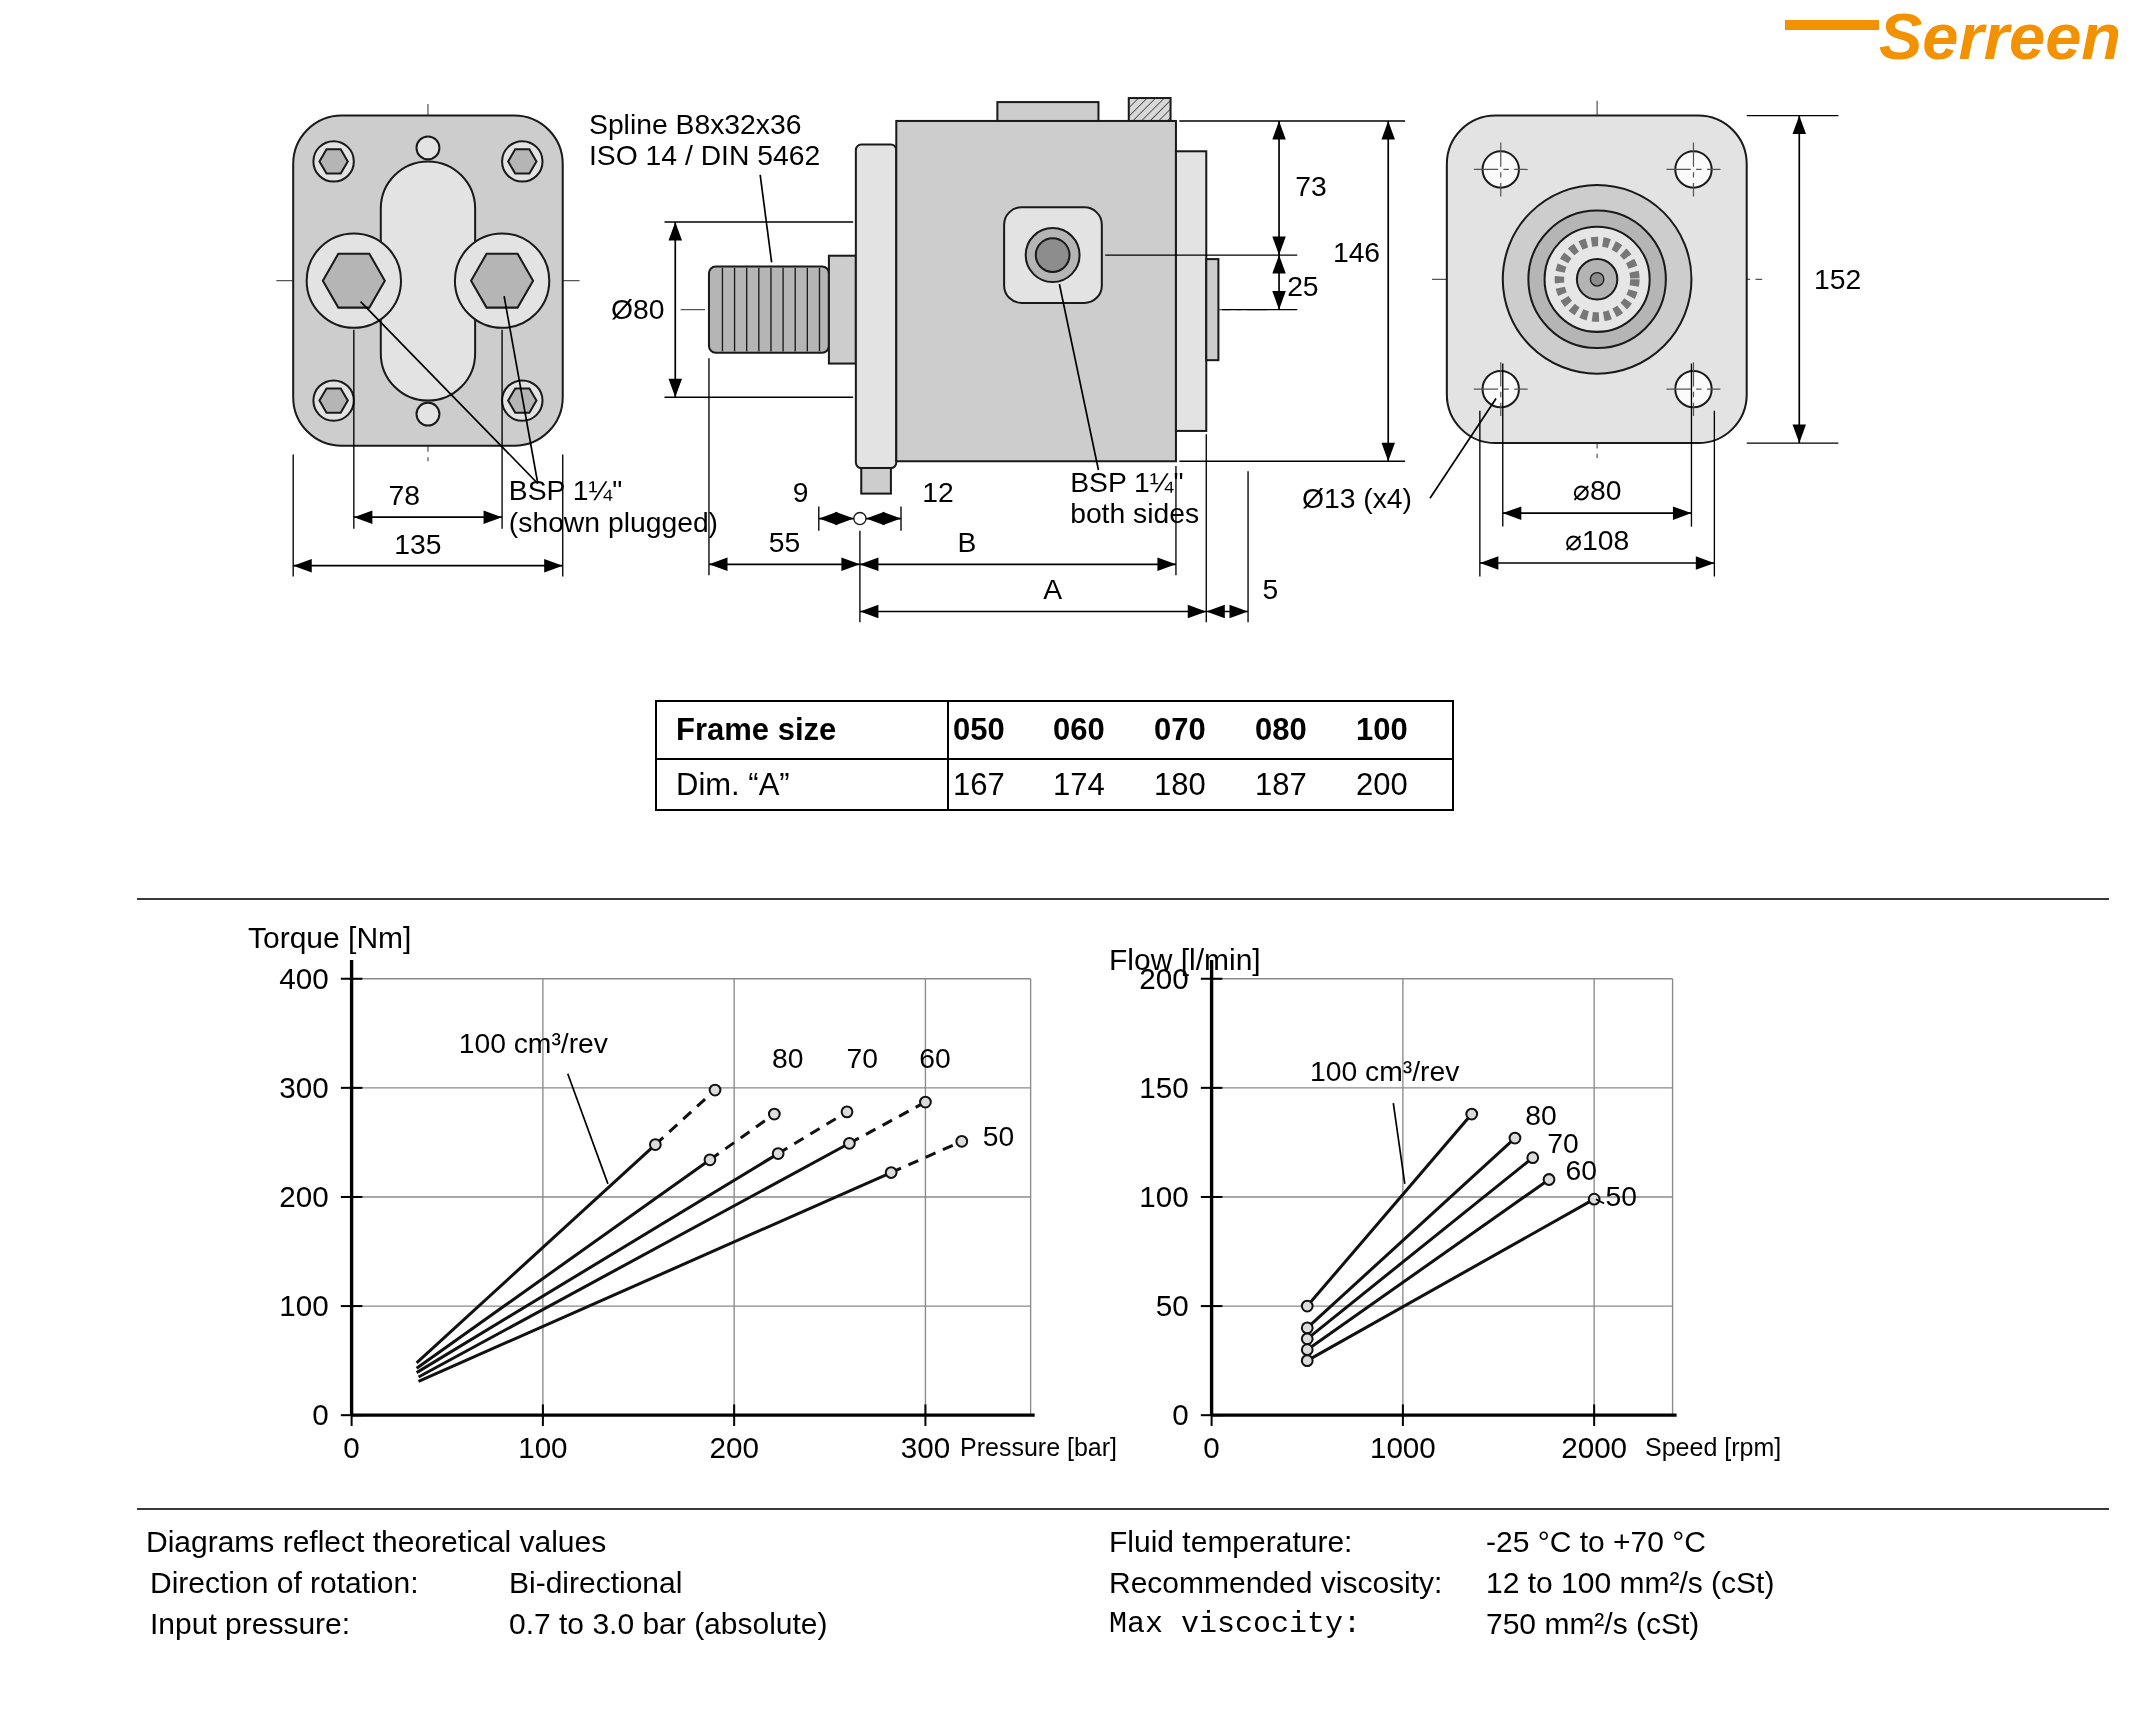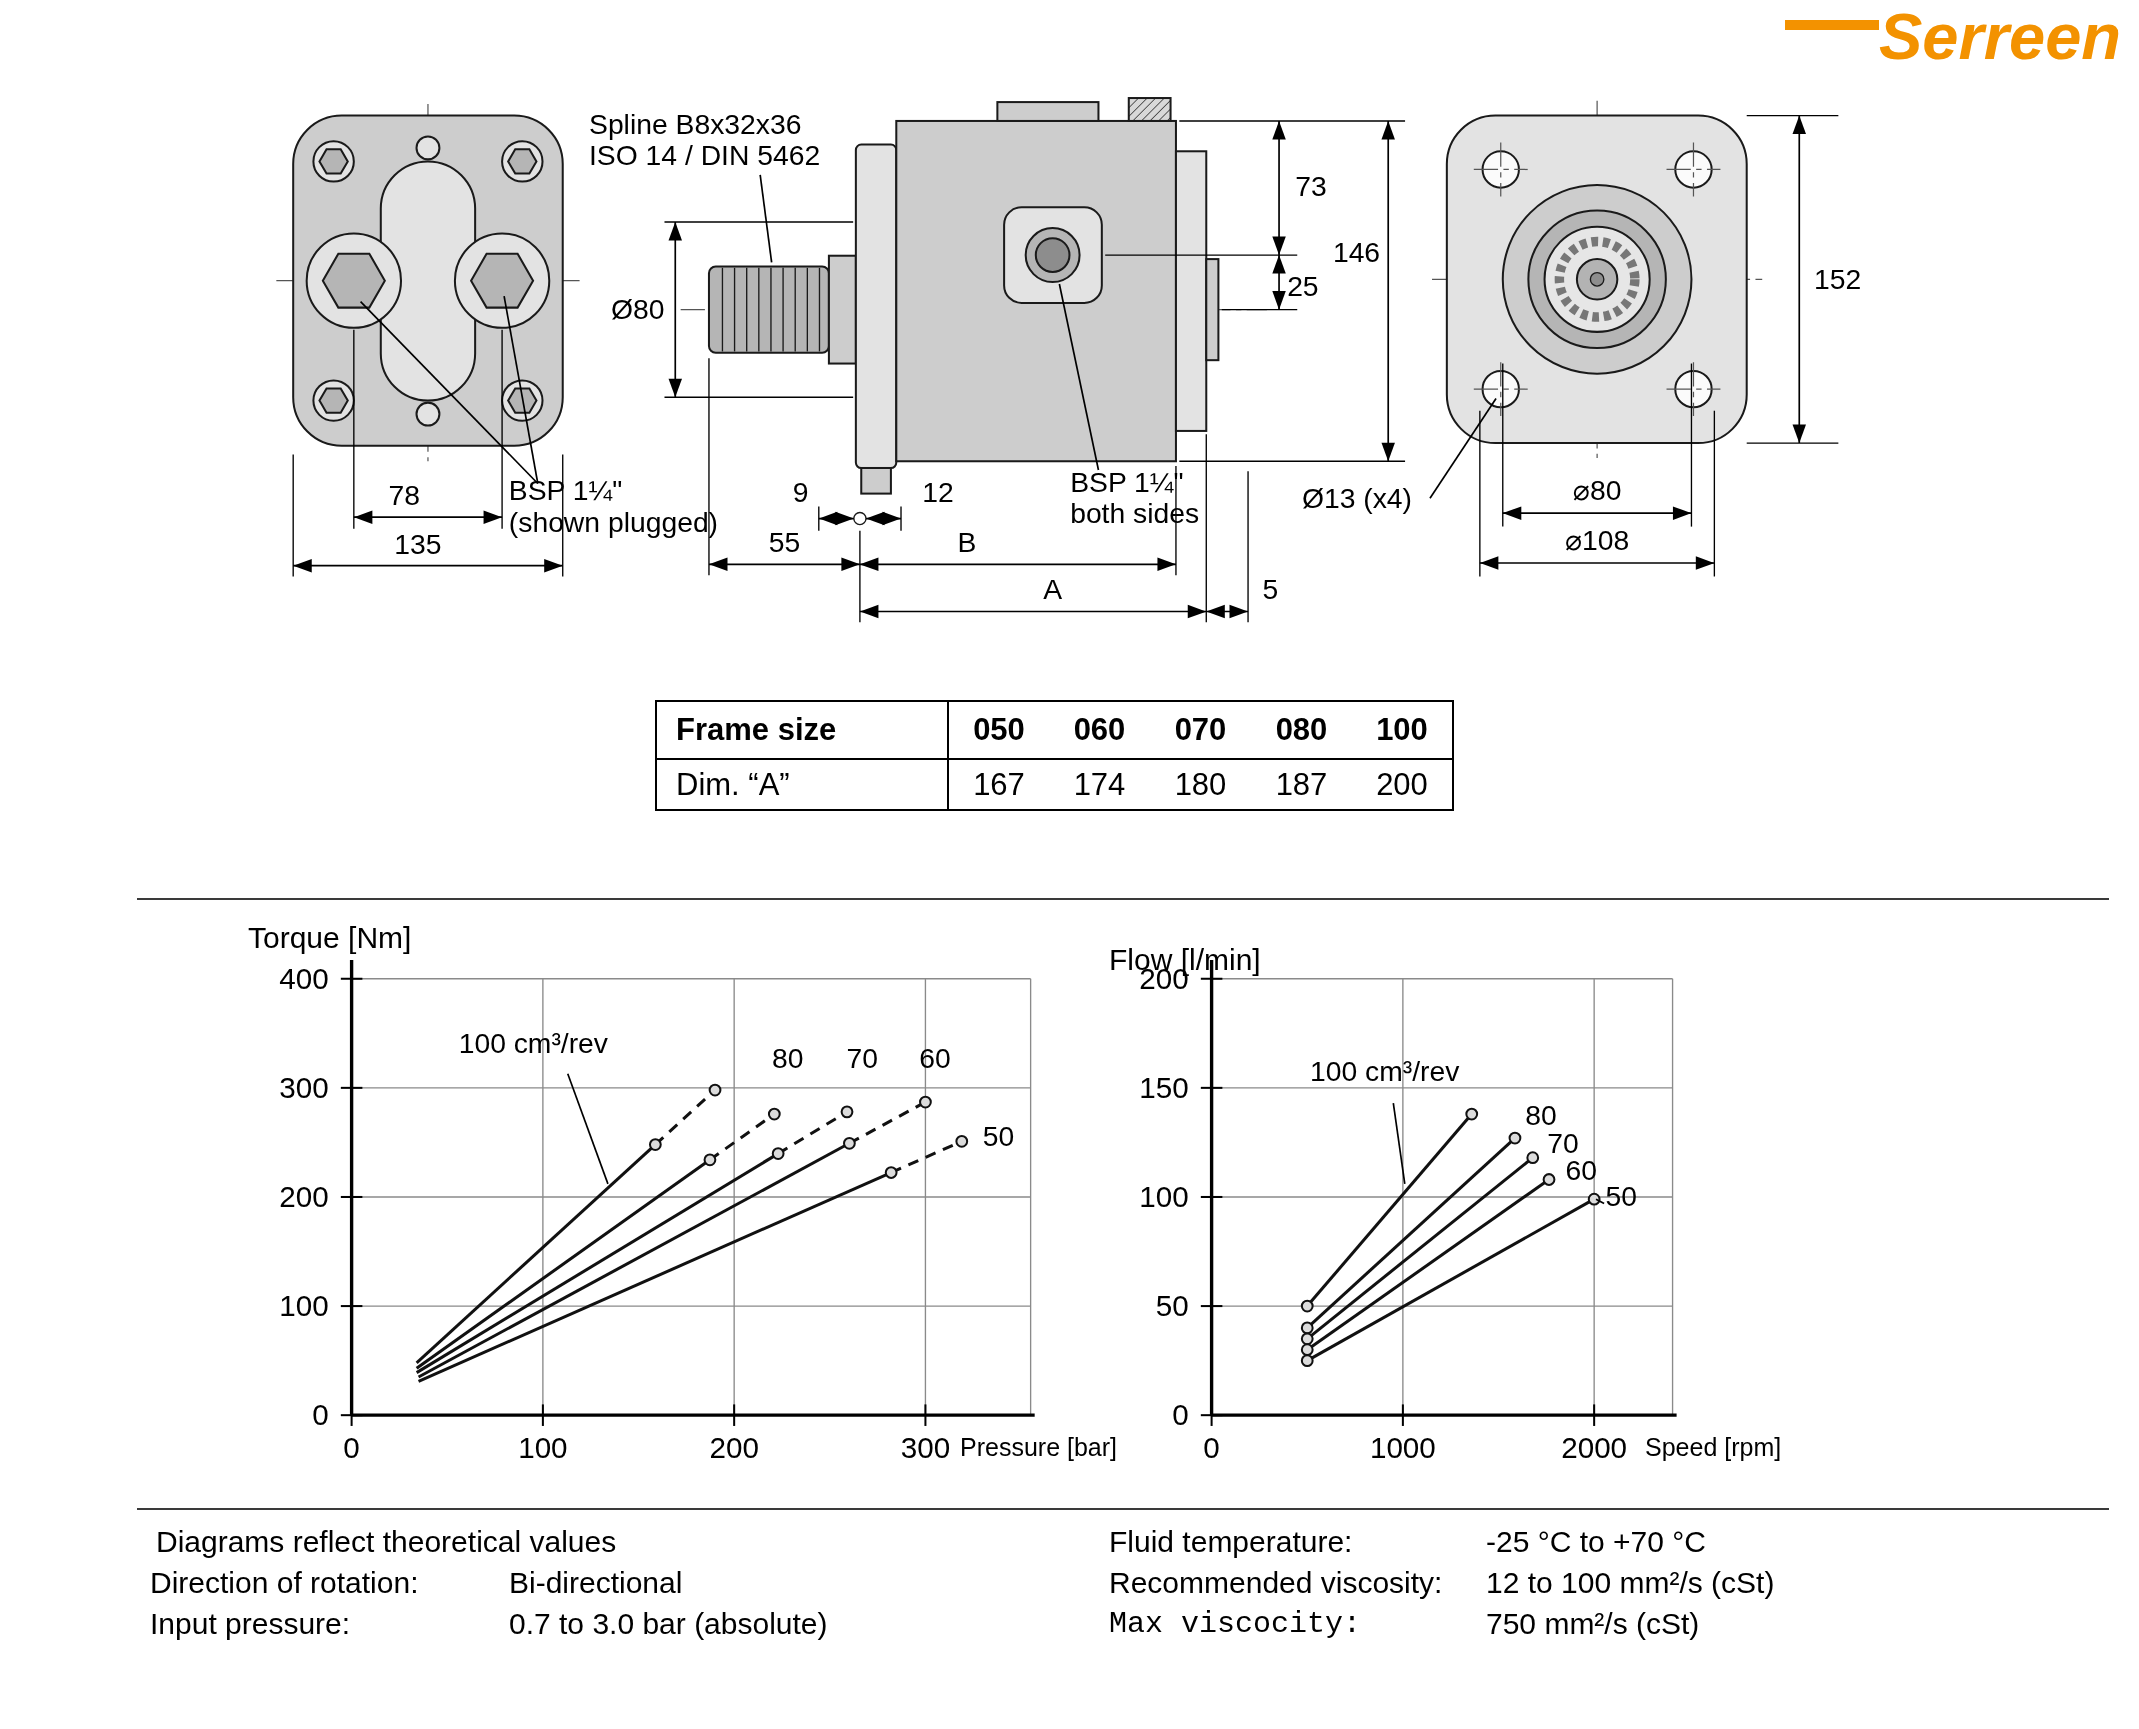--- a/index.html
+++ b/index.html
@@ -20,21 +20,21 @@
   .part-light{fill:#e3e3e3;stroke:#1a1a1a;stroke-width:3px;}
   .part-dark{fill:#b5b5b5;stroke:#1a1a1a;stroke-width:3px;}
   .white-hole{fill:#fbfbfb;stroke:#1a1a1a;stroke-width:3px;}
   .thin{fill:none;stroke:#1a1a1a;stroke-width:2px;}
   .cl{stroke:#555;stroke-width:1.8px;stroke-dasharray:36 8 8 8;fill:none;}
   .dim{stroke:#000;stroke-width:2.5px;}
   .ext{stroke:#000;stroke-width:2px;}
   .lead{stroke:#000;stroke-width:2.5px;}
 
   .frame-table{position:absolute;left:655px;top:700px;border-collapse:collapse;border:2.7px solid #000;font-size:31px;background:#fff;}
-  .frame-table th,.frame-table td{text-align:center;width:101px;height:51px;padding:0 4px;font-weight:normal;}
+  .frame-table th,.frame-table td{text-align:left;width:101px;height:51px;padding:0 4px;font-weight:normal;}
   .frame-table th{font-weight:bold;height:58px;border-bottom:2.7px solid #000;}
   .frame-table .c0{text-align:left;width:292px;padding-left:19px;border-right:2.7px solid #000;}
 
   .divider{position:absolute;left:137px;width:1972px;height:2px;background:#3a3a3a;}
 
   .chart{position:absolute;}
   .chart-title{position:absolute;font-size:30px;}
   .axis-label{position:absolute;font-size:25px;white-space:nowrap;text-align:center;}
   .grid{stroke:#8a8a8a;stroke-width:2px;}
   .axis{stroke:#000;stroke-width:5px;}
@@ -350,21 +350,21 @@
       <line x1="768.8399999999999" y1="389.23999999999995" x2="780.7679999999999" y2="395.71999999999997" class="leader"></line>
       <text x="783.04" y="398.96" class="ann" text-anchor="start">50</text>
     </svg>
 
   <div class="axis-label" style="left:960px;top:1433px;">Pressure [bar]</div>
   <div class="axis-label" style="left:1645px;top:1433px;">Speed [rpm]</div>
 
   <div class="divider" style="top:1508px;"></div>
 
   <div>
-    <span class="spec-l" style="left:156px;top:1525px;">Diagrams reflect theoretical values</span>
+    <span class="spec-l" style="left:146px;top:1525px;">Diagrams reflect theoretical values</span>
     <span class="spec-v" style="left:509px;top:1525px;"></span>
     <span class="spec-l" style="left:150px;top:1566px;">Direction of rotation:</span>
     <span class="spec-v" style="left:509px;top:1566px;">Bi-directional</span>
     <span class="spec-l" style="left:150px;top:1607px;">Input pressure:</span>
     <span class="spec-v" style="left:509px;top:1607px;">0.7 to 3.0 bar (absolute)</span>
 
     <span class="spec-l" style="left:1109px;top:1525px;">Fluid temperature:</span>
     <span class="spec-v" style="left:1486px;top:1525px;">-25 °C to +70 °C</span>
     <span class="spec-l" style="left:1109px;top:1566px;">Recommended viscosity:</span>
     <span class="spec-v" style="left:1486px;top:1566px;">12 to 100 mm²/s (cSt)</span>

